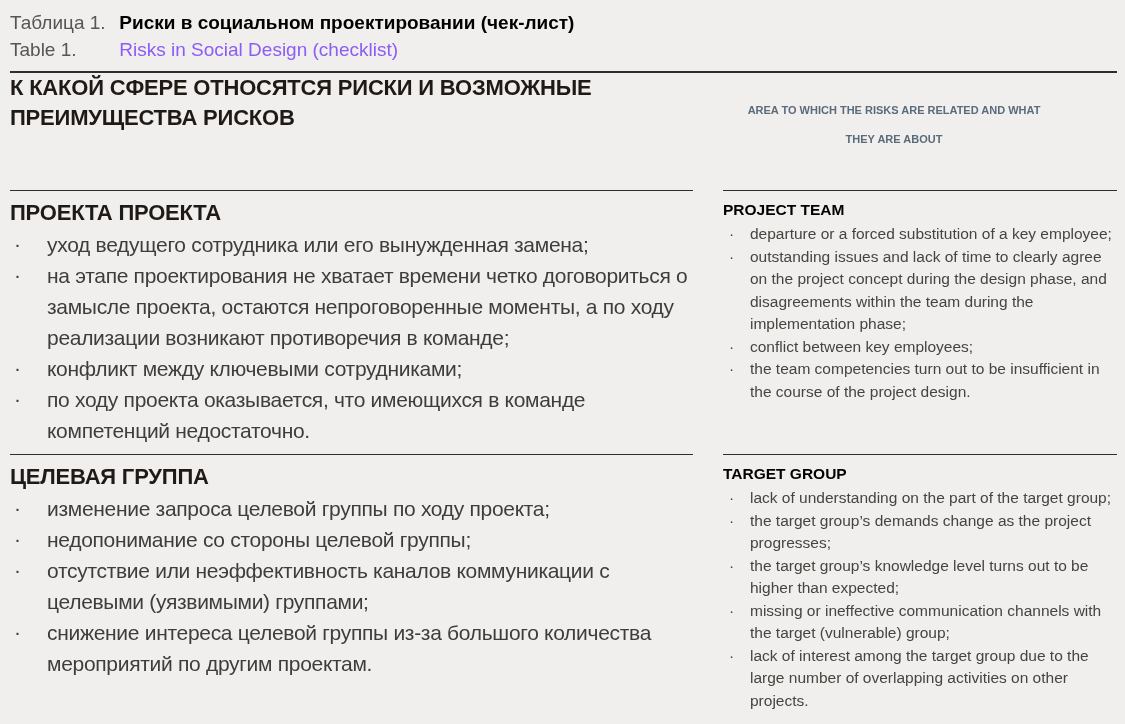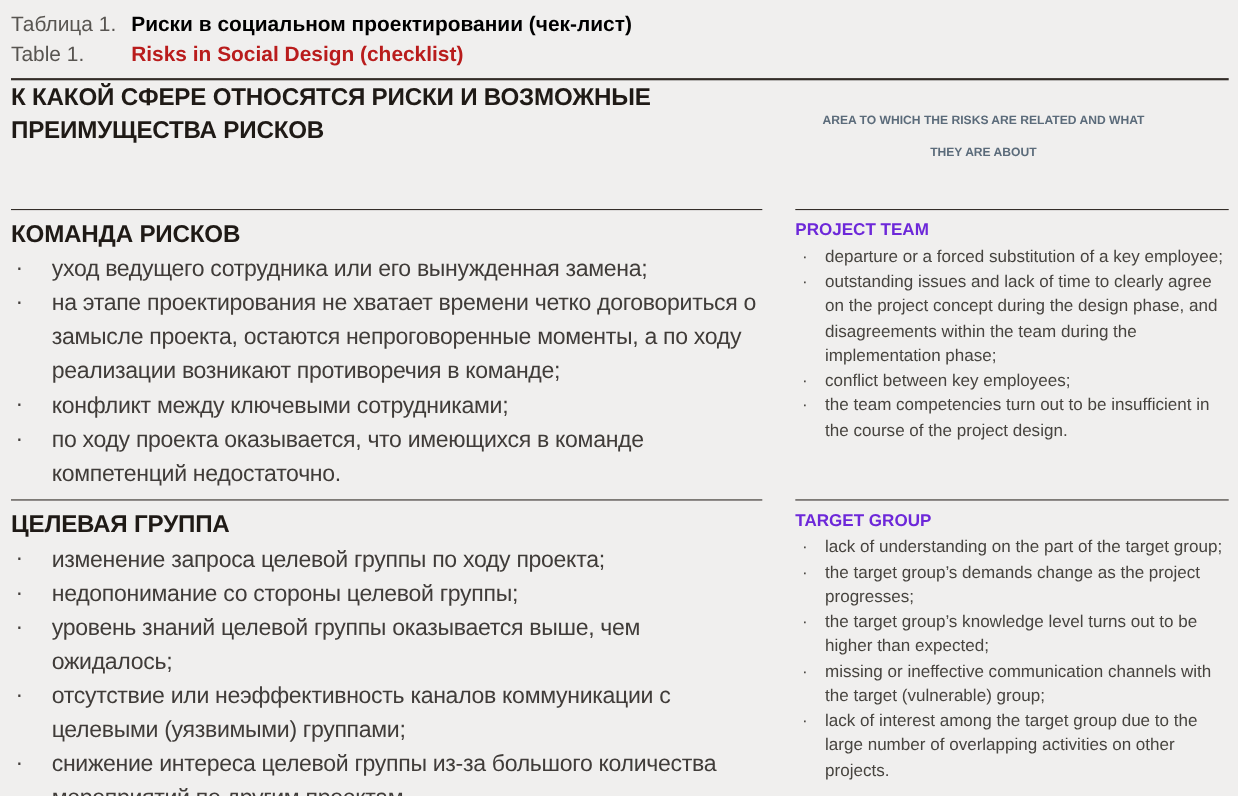--- a/index.html
+++ b/index.html
@@ -13,21 +13,21 @@
   .page { padding: 9px 8px 0 10px; width: 1125px; }
 
   
   .caption { font-size: 19px; line-height: 27px; }
   .cap-line { white-space: nowrap; }
   .cap-label {
     display: inline-block; width: 104px;
     color: #585551;
   }
   .cap-title-ru { font-weight: bold; color: #000000; }
-  .cap-title-en { font-weight: bold; color: #b91c1c; }
+  .cap-title-en { font-weight: normal; color: #8b5cf6; }
 
   
   .top-rule {
     margin-top: 8px;
     border-top: 2px solid #332d28;
     height: 0;
   }
 
   
   .grid {
@@ -56,21 +56,21 @@
   .body-cell.left  { padding: 6px 0 8px; }
   .body-cell.right { padding: 8px 0 0; }
 
   .sec-title-ru {
     margin: 0; font-size: 22px; line-height: 32px;
     font-weight: bold; color: #1f1a16;
     letter-spacing: -0.2px;
   }
   .sec-title-en {
     margin: 0 0 2px 0; font-size: 15.5px; line-height: 22px;
-    font-weight: bold; color: #6d28d9;
+    font-weight: bold; color: #000000;
   }
 
   ul { list-style: none; margin: 0; padding: 0; }
   .ru-list {
     font-size: 21px; line-height: 31px;
     color: #403c39; letter-spacing: -0.3px;
   }
   .ru-list li { position: relative; padding-left: 37px; }
   .ru-list li::before {
     content: "\00B7";
@@ -109,21 +109,21 @@
   <div class="grid">
 
     <div class="cell left head-cell">
       <h2 class="hdr-ru">К КАКОЙ СФЕРЕ ОТНОСЯТСЯ РИСКИ И ВОЗМОЖНЫЕ ПРЕИМУЩЕСТВА РИСКОВ</h2>
     </div>
     <div class="cell right head-cell">
       <h3 class="hdr-en">AREA TO WHICH THE RISKS ARE RELATED AND WHAT THEY ARE ABOUT</h3>
     </div>
 
     <div class="cell left body-cell">
-      <h4 class="sec-title-ru">КОМАНДА РИСКОВ</h4>
+      <h4 class="sec-title-ru">ПРОЕКТА ПРОЕКТА</h4>
       <ul class="ru-list">
         <li>уход ведущего сотрудника или его вынужденная замена;</li>
         <li>на этапе проектирования не хватает времени четко договориться о замысле проекта, остаются непроговоренные моменты, а по ходу реализации возникают противоречия в команде;</li>
         <li>конфликт между ключевыми сотрудниками;</li>
         <li>по ходу проекта оказывается, что имеющихся в команде компетенций недостаточно.</li>
       </ul>
     </div>
     <div class="cell right body-cell">
       <h4 class="sec-title-en">PROJECT TEAM</h4>
       <ul class="en-list">
@@ -132,21 +132,20 @@
         <li>conflict between key employees;</li>
         <li>the team competencies turn out to be insufficient in the course of the project design.</li>
       </ul>
     </div>
 
     <div class="cell left body-cell">
       <h4 class="sec-title-ru">ЦЕЛЕВАЯ ГРУППА</h4>
       <ul class="ru-list">
         <li>изменение запроса целевой группы по ходу проекта;</li>
         <li>недопонимание со стороны целевой группы;</li>
-        <li>уровень знаний целевой группы оказывается выше, чем ожидалось;</li>
         <li>отсутствие или неэффективность каналов коммуникации с целевыми (уязвимыми) группами;</li>
         <li>снижение интереса целевой группы из-за большого количества мероприятий по другим проектам.</li>
       </ul>
     </div>
     <div class="cell right body-cell">
       <h4 class="sec-title-en">TARGET GROUP</h4>
       <ul class="en-list">
         <li>lack of understanding on the part of the target group;</li>
         <li>the target group’s demands change as the project progresses;</li>
         <li>the target group’s knowledge level turns out to be higher than expected;</li>

